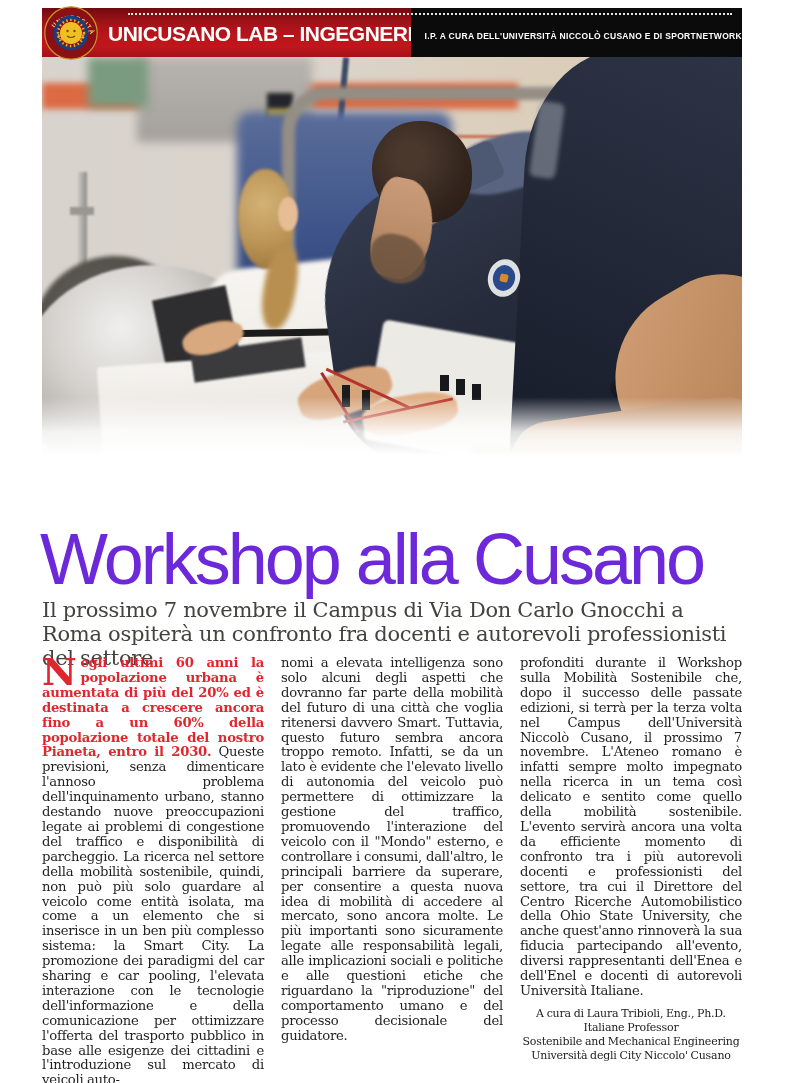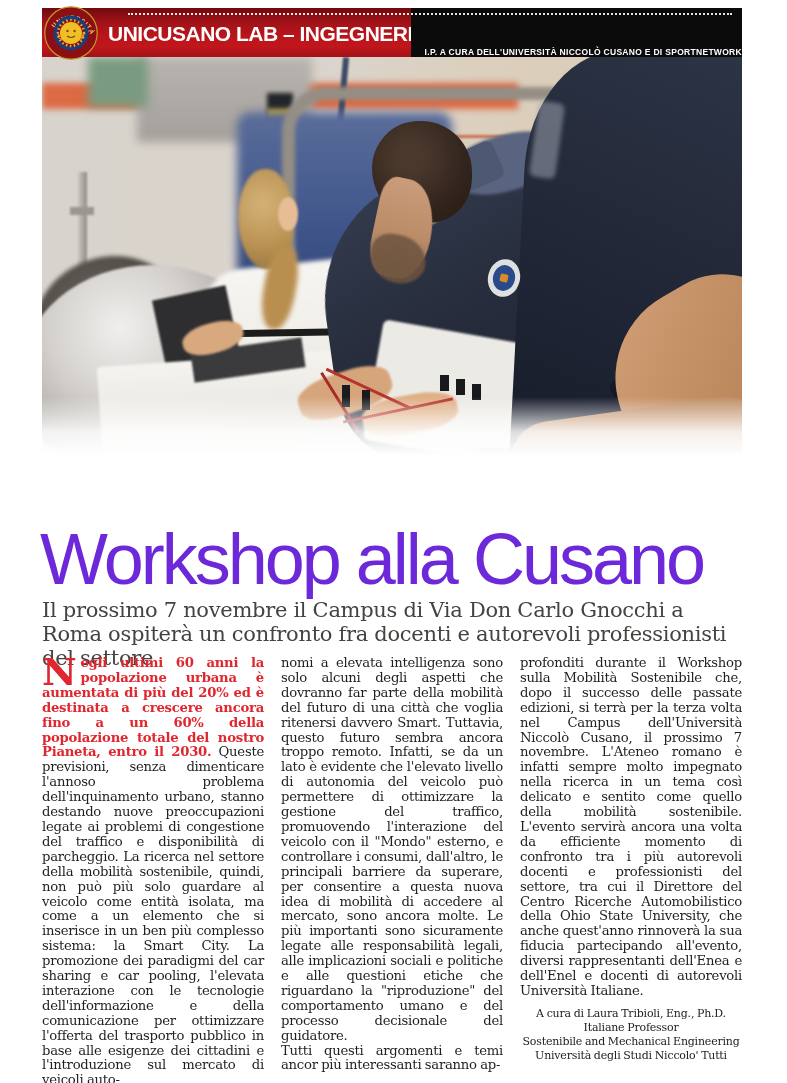--- a/index.html
+++ b/index.html
@@ -3,21 +3,21 @@
 <meta charset="utf-8">
 <style>
   html,body{margin:0;padding:0;background:#fff;}
   .page{position:relative;width:787px;height:1083px;background:#ffffff;overflow:hidden;
         font-family:"Liberation Sans",sans-serif;}
 
   
   .banner{position:absolute;left:42px;top:8px;width:700px;height:49px;display:flex;}
   .banner-red{position:relative;width:377px;height:100%;
       background:linear-gradient(180deg,#6f0a0e 0%,#a01218 28%,#b8151b 55%,#c0161c 78%,#a31217 100%);}
-  .banner-black{position:relative;flex:1;background:#0b0b0b;display:flex;align-items:flex-end;}
+  .banner-black{position:relative;flex:1;background:#0b0b0b;display:flex;align-items:center;}
   .banner-dotted{position:absolute;left:86px;right:10px;top:5px;height:0;
       border-top:2px dotted rgba(255,255,255,.9);z-index:5;}
   .banner-title{position:absolute;left:66px;top:50%;transform:translateY(-44%);
       color:#fff;font-weight:bold;font-size:21px;letter-spacing:-0.5px;white-space:nowrap;}
   .banner-note{padding-left:14px;padding-top:6px;color:#fff;font-weight:bold;
       font-size:8.5px;letter-spacing:.3px;white-space:nowrap;}
   .logo{position:absolute;left:2px;top:-2px;width:54px;height:54px;z-index:6;}
 
   
   .photo{position:absolute;left:42px;top:57px;width:700px;height:398px;overflow:hidden;background:#d7d2cb;}
@@ -208,26 +208,25 @@
 
   <h2 class="title-black">Workshop alla Cusano</h2>
   <p class="subtitle">Il prossimo 7 novembre il Campus di Via Don Carlo Gnocchi a Roma ospiterà un confronto fra docenti e autorevoli professionisti del settore</p>
 
   <div class="columns">
     <div class="col">
       <p><span class="dropcap">N</span><span class="lead">egli ultimi 60 anni la popolazione urbana è aumentata di più del 20% ed è destinata a crescere ancora fino a un 60% della popolazione totale del nostro Pianeta, entro il 2030.</span><span> Queste previsioni, senza dimenticare l'annoso problema dell'inquinamento urbano, stanno destando nuove preoccupazioni legate ai problemi di congestione del traffico e disponibilità di parcheggio. La ricerca nel settore della mobilità sostenibile, quindi, non può più solo guardare al veicolo come entità isolata, ma come a un elemento che si inserisce in un ben più complesso sistema: la Smart City. La promozione dei paradigmi del car sharing e car pooling, l'elevata interazione con le tecnologie dell'informazione e della comunicazione per ottimizzare l'offerta del trasporto pubblico in base alle esigenze dei cittadini e l'introduzione sul mercato di veicoli auto-</span></p>
     </div>
     <div class="col">
       <p>nomi a elevata intelligenza sono solo alcuni degli aspetti che dovranno far parte della mobilità del futuro di una città che voglia ritenersi davvero Smart. Tuttavia, questo futuro sembra ancora troppo remoto. Infatti, se da un lato è evidente che l'elevato livello di autonomia del veicolo può permettere di ottimizzare la gestione del traffico, promuovendo l'interazione del veicolo con il "Mondo" esterno, e controllare i consumi, dall'altro, le principali barriere da superare, per consentire a questa nuova idea di mobilità di accedere al mercato, sono ancora molte. Le più importanti sono sicuramente legate alle responsabilità legali, alle implicazioni sociali e politiche e alle questioni etiche che riguardano la "riproduzione" del comportamento umano e del processo decisionale del guidatore.</p>
-      <p>Tutti questi argomenti e temi ancor più interessanti saranno ap-</p>
     </div>
     <div class="col">
       <p>profonditi durante il Workshop sulla Mobilità Sostenibile che, dopo il successo delle passate edizioni, si terrà per la terza volta nel Campus dell'Università Niccolò Cusano, il prossimo 7 novembre. L'Ateneo romano è infatti sempre molto impegnato nella ricerca in un tema così delicato e sentito come quello della mobilità sostenibile. L'evento servirà ancora una volta da efficiente momento di confronto tra i più autorevoli docenti e professionisti del settore, tra cui il Direttore del Centro Ricerche Automobilistico della Ohio State University, che anche quest'anno rinnoverà la sua fiducia partecipando all'evento, diversi rappresentanti dell'Enea e dell'Enel e docenti di autorevoli Università Italiane.</p>
       <div class="byline">
         <div>A cura di Laura Tribioli, Eng., Ph.D.</div>
         <div>Italiane Professor</div>
         <div>Sostenibile and Mechanical Engineering</div>
-        <div>Università degli Studi Niccolo' Tutti</div>
+        <div>Università degli City Niccolo' Cusano</div>
       </div>
     </div>
   </div>
 
 </div>
 
 </body></html>

